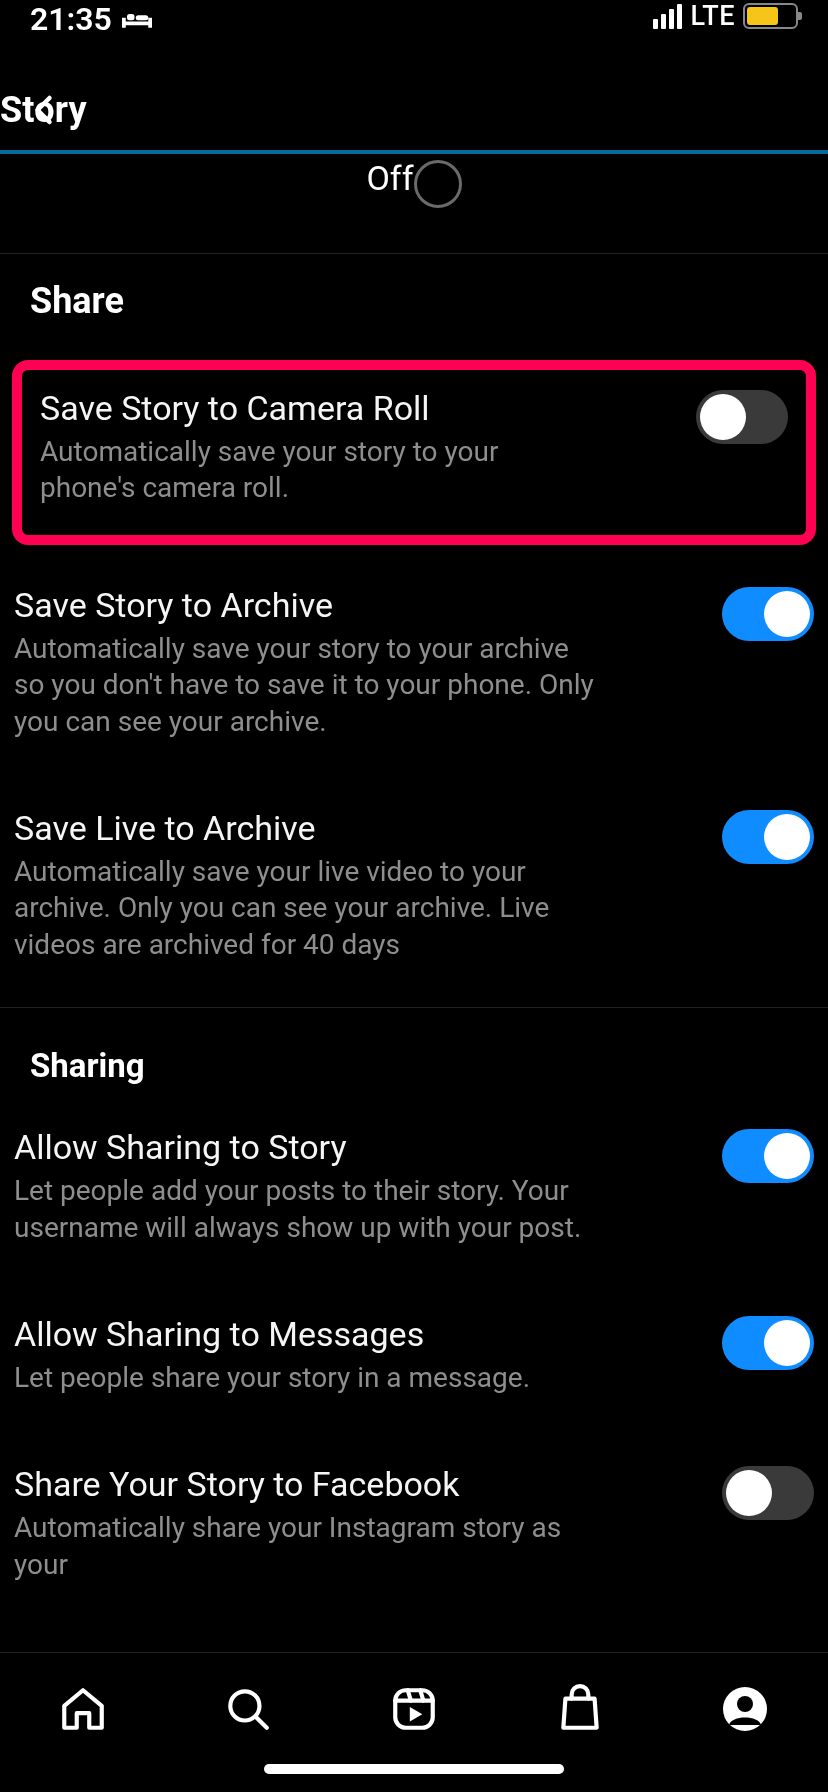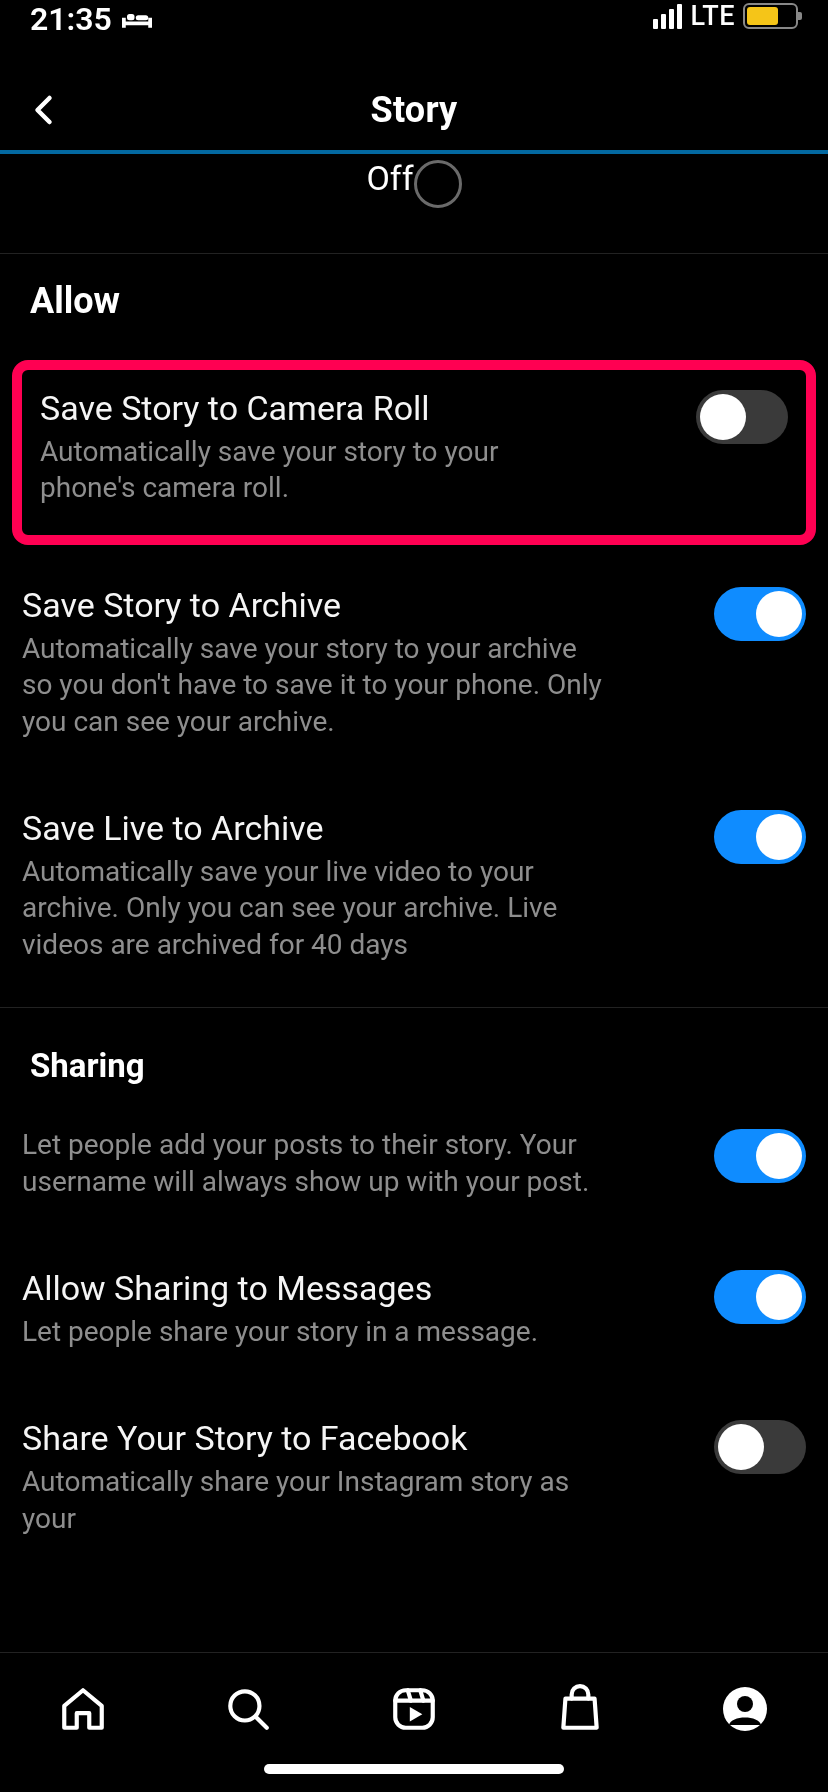--- a/index.html
+++ b/index.html
@@ -86,21 +86,20 @@
     width: 65%;
     height: 100%;
     background: #f5c518;
     border-radius: 3px;
   }
   
   .nav-header {
     height: 80px;
     display: flex;
     align-items: center;
-    justify-content: center;
     position: relative;
   }
   .back-button {
     position: absolute;
     left: 20px;
     top: 50%;
     transform: translateY(-50%);
     width: 50px;
     height: 50px;
     display: flex;
@@ -142,21 +141,21 @@
   }
   .sharing-title {
     padding-top: 38px;
     padding-bottom: 8px;
     font-size: 33px;
     font-weight: 700;
     padding-left: 30px;
     padding-right: 30px;
   }
   .setting-row {
-    padding: 34px 22px;
+    padding: 34px 14px;
     display: flex;
     justify-content: space-between;
     align-items: flex-start;
     gap: 20px;
   }
   .setting-text {
     flex: 1;
     max-width: 580px;
   }
   .setting-label {
@@ -287,21 +286,21 @@
 </div>
 
 <div class="content">
 
   <div class="row-off">
     <div class="off-label">Off</div>
     <div class="radio-circle"></div>
   </div>
 
   <div class="section-saving-wrap">
-    <div class="section-title">Allow</div>
+    <div class="section-title">Share</div>
 
     <div class="highlight-box">
       <div class="setting-text">
         <div class="setting-label">Save Story to Camera Roll</div>
         <div class="setting-desc">Automatically save your story to your phone's camera roll.</div>
       </div>
       <div class="toggle toggle-off">
           <div class="toggle-knob"></div>
         </div>
     </div>
@@ -325,20 +324,21 @@
           <div class="toggle-knob"></div>
         </div>
     </div>
   </div>
 
   <div>
     <div class="sharing-title">Sharing</div>
 
     <div class="setting-row">
       <div class="setting-text">
+        <div class="setting-label">Allow Sharing to Story</div>
         <div class="setting-desc">Let people add your posts to their story. Your username will always show up with your post.</div>
       </div>
       <div class="toggle toggle-on">
           <div class="toggle-knob"></div>
         </div>
     </div>
 
     <div class="setting-row">
       <div class="setting-text">
         <div class="setting-label">Allow Sharing to Messages</div>

